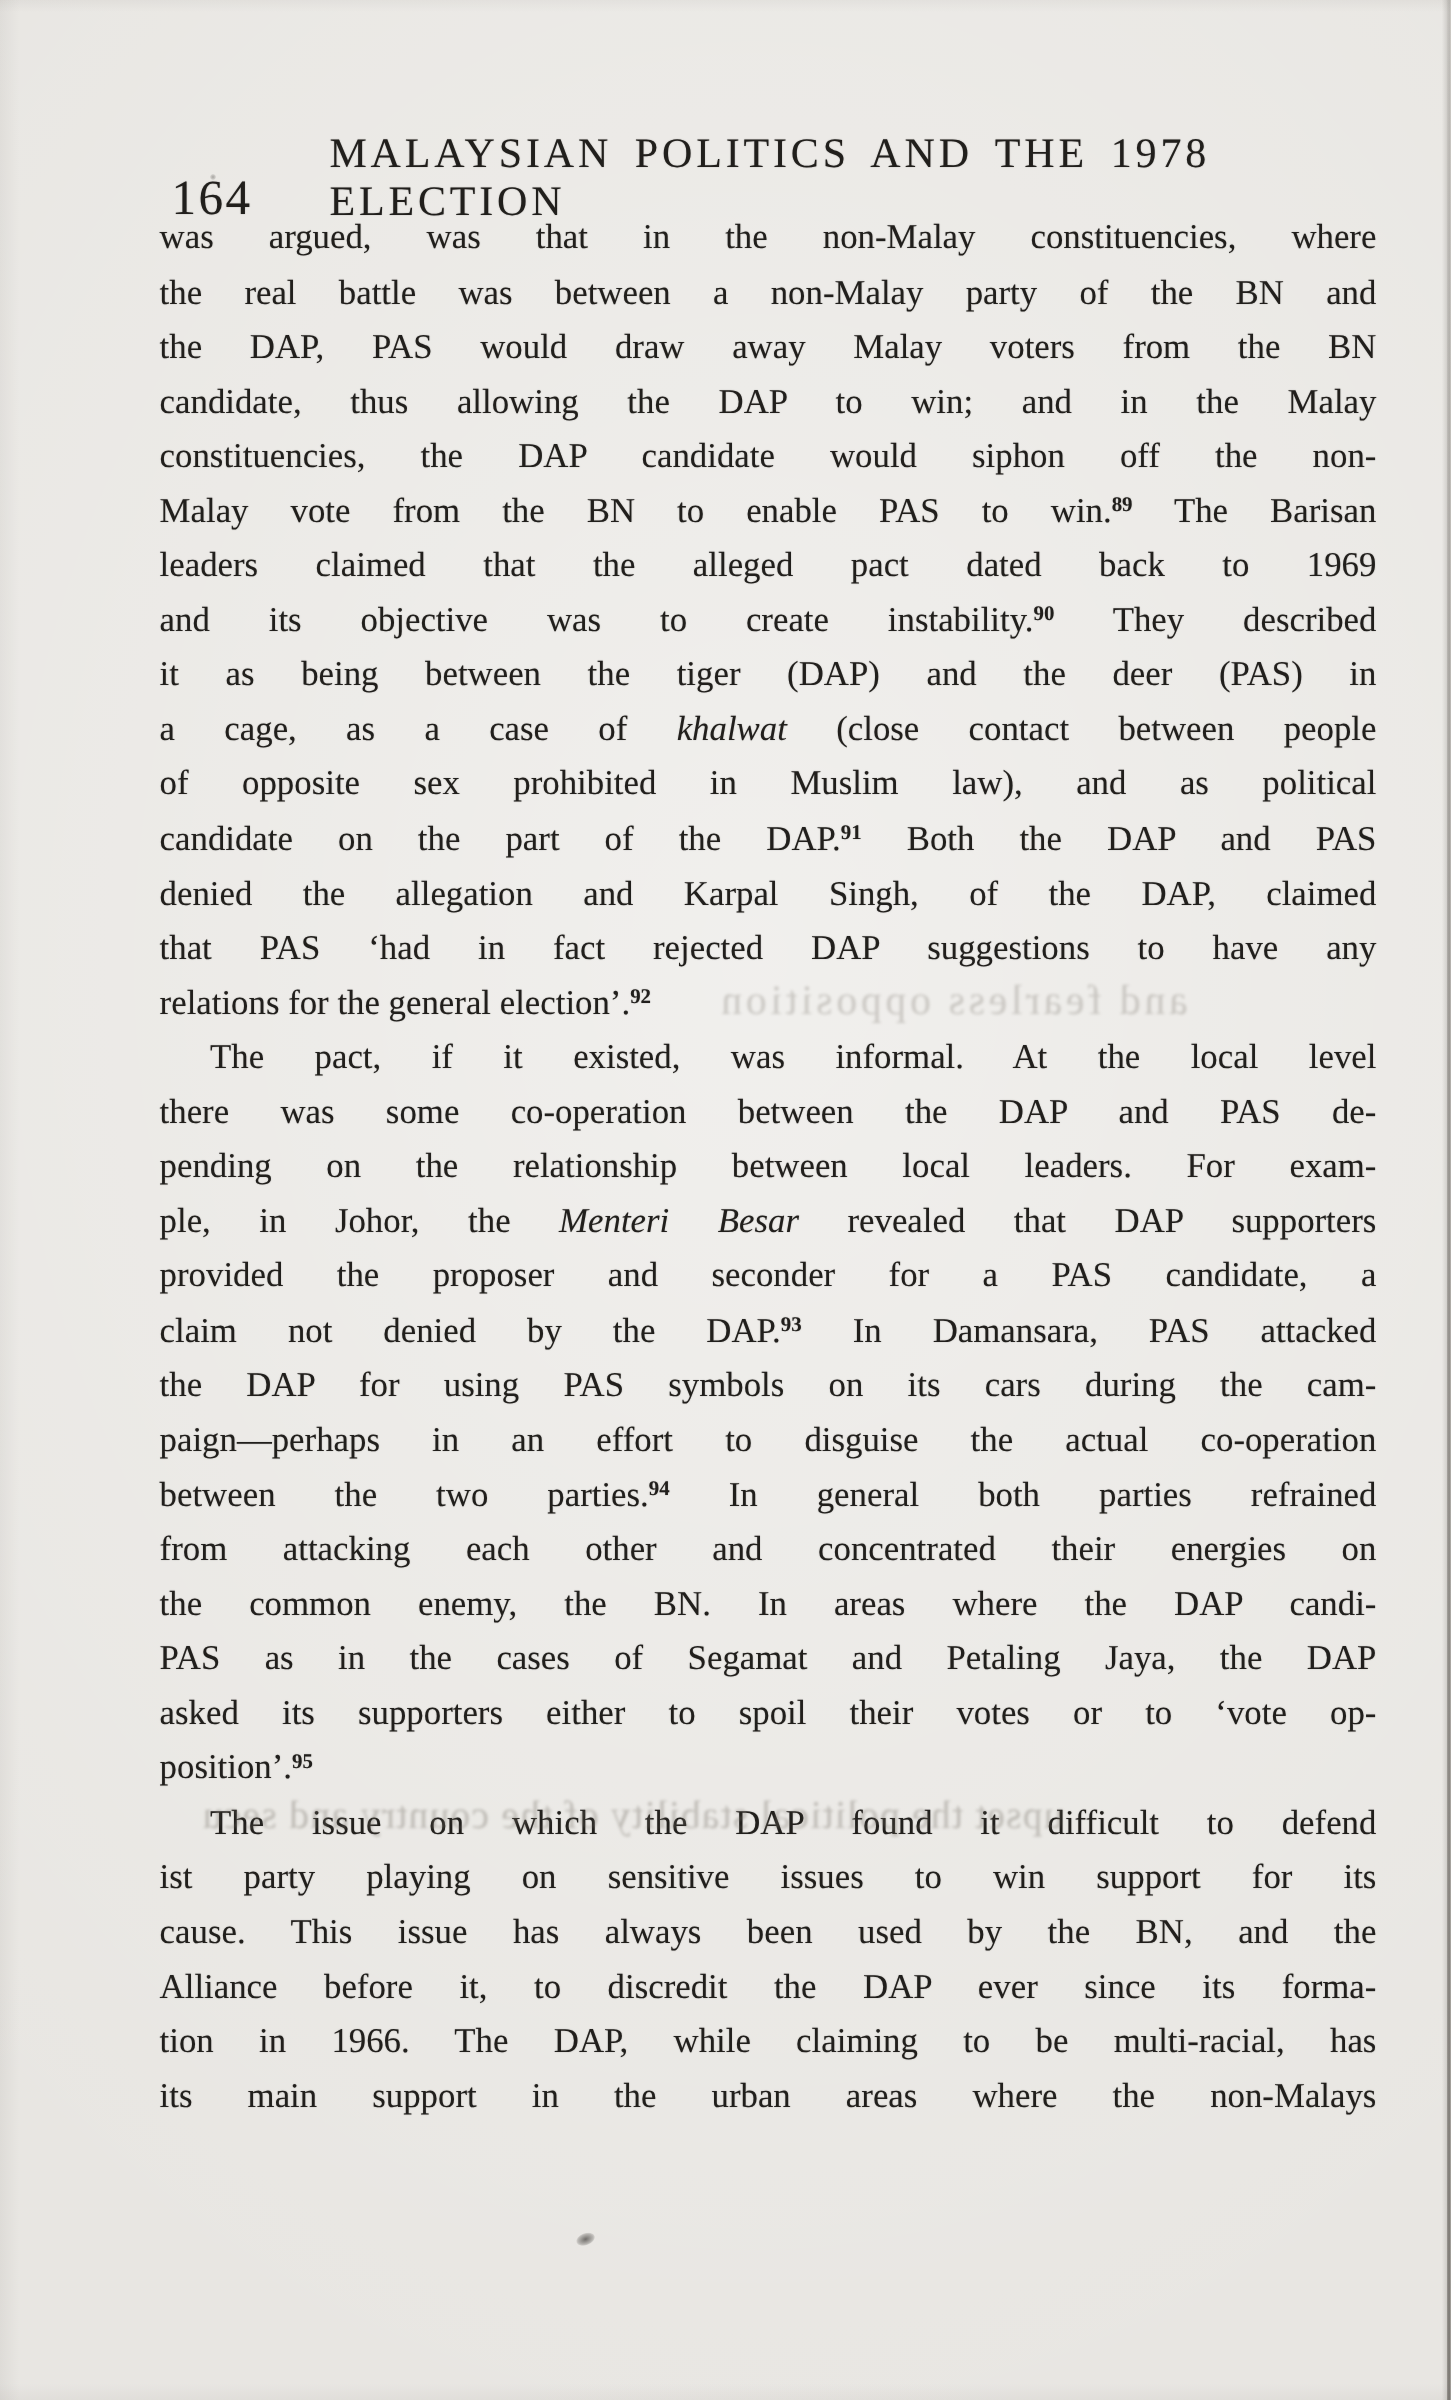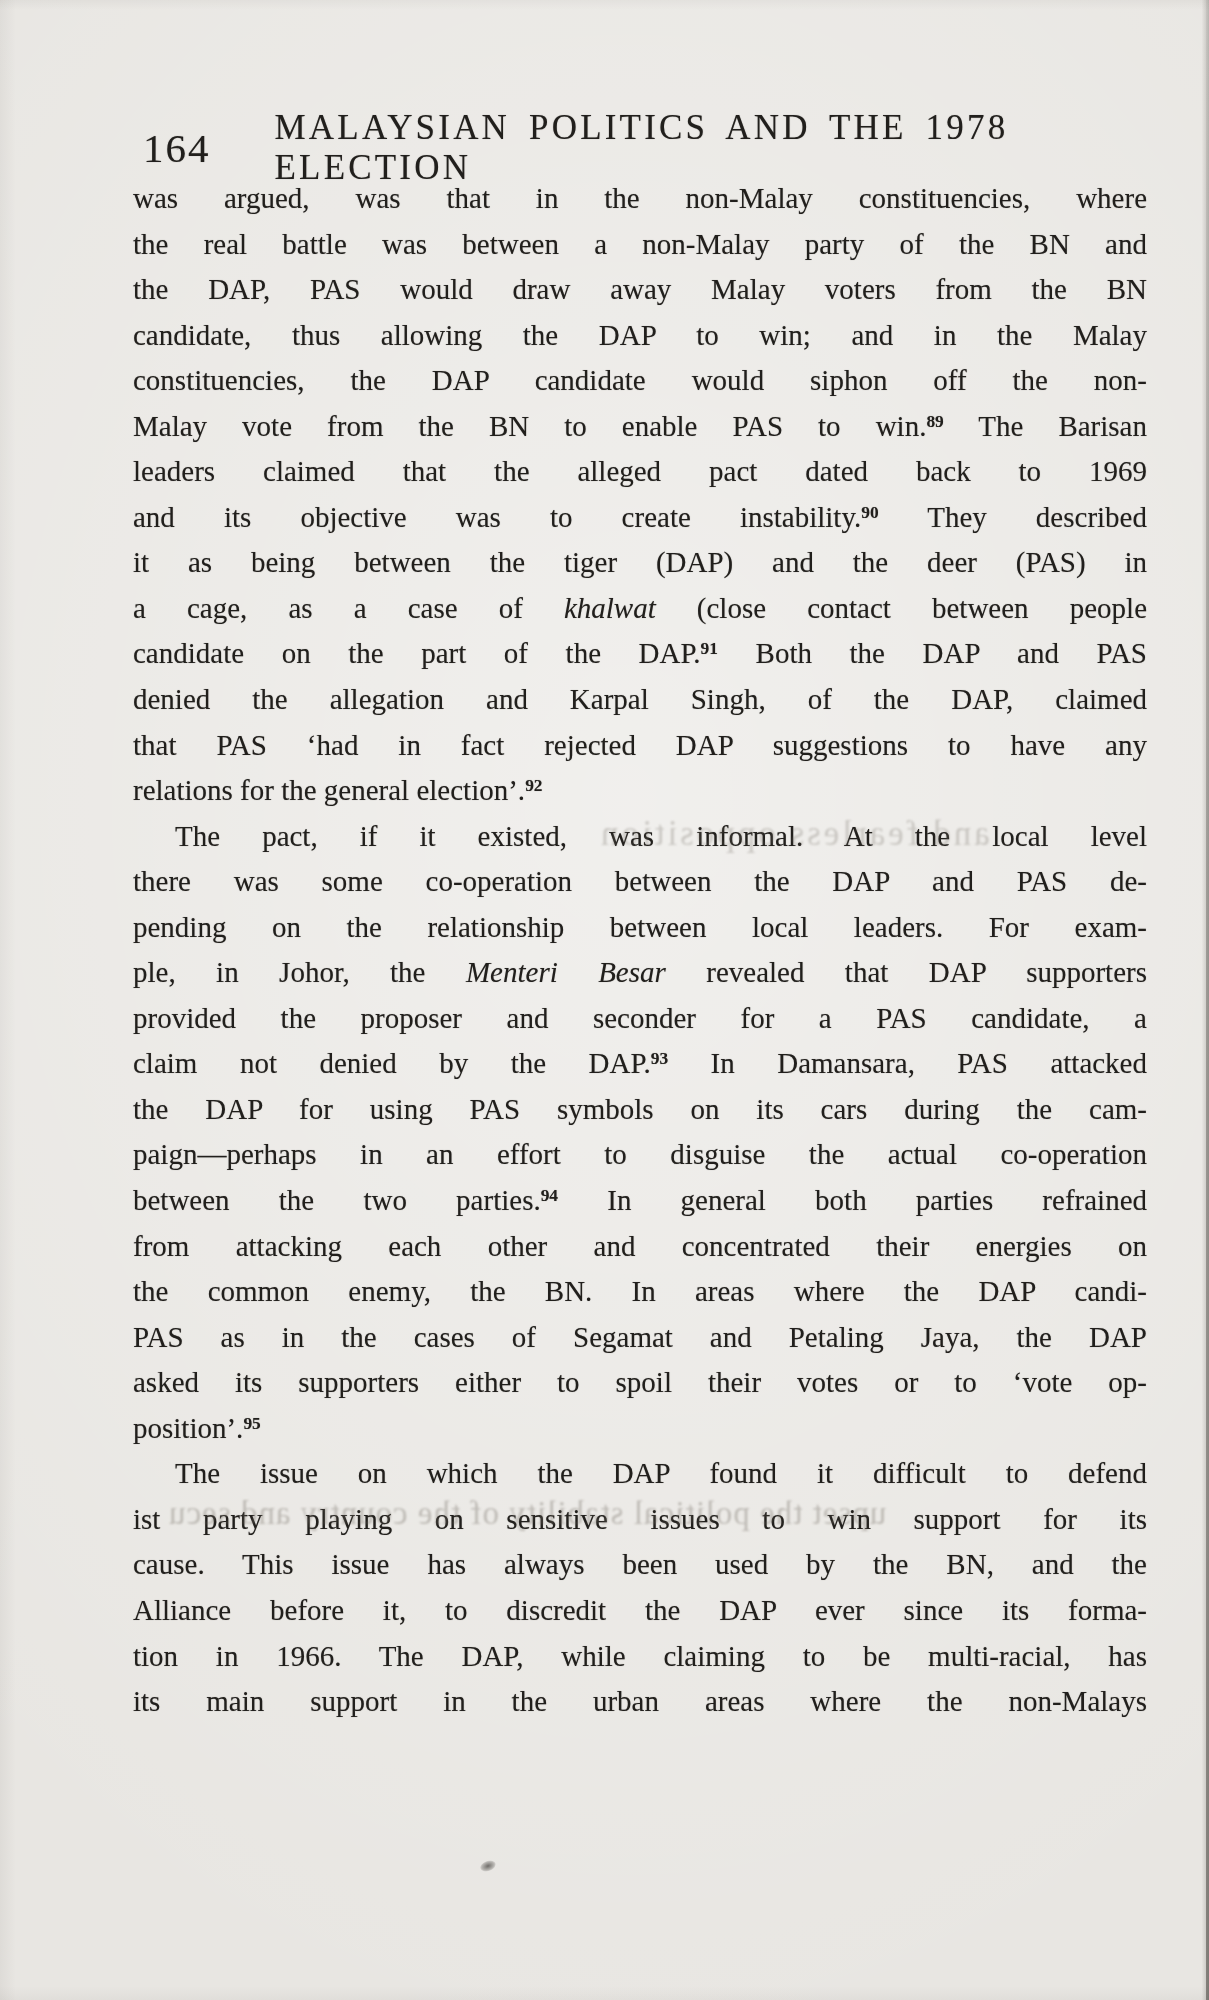--- a/index.html
+++ b/index.html
@@ -20,21 +20,21 @@
   .edge-right{
     position:absolute;top:0;bottom:0;right:0;width:10px;
     background:linear-gradient(270deg, rgba(95,90,84,0.30), rgba(95,90,84,0) 75%);
   }
   .edge-line{
     position:absolute;top:0;bottom:0;right:0;width:3px;
     background:linear-gradient(180deg, rgba(70,66,60,0.05) 0%, rgba(70,66,60,0.35) 45%, rgba(70,66,60,0.55) 100%);
   }
   .header{
     position:absolute;left:143px;top:108px;
-    display:flex;align-items:center;
+    display:flex;align-items:flex-end;
     color:#211f1c;
     text-shadow:0 0 1px rgba(33,31,28,0.40);
   }
   .pagenum{font-size:41px;letter-spacing:2px;}
   .runhead{font-size:35px;letter-spacing:3.2px;word-spacing:7px;margin-left:64px;}
   .bodytext{
     position:absolute;left:133px;top:176px;width:1014px;
     font-size:29px;line-height:45.55px;color:#211f1c;
     text-shadow:0 0 1px rgba(33,31,28,0.38);
   }
@@ -78,20 +78,21 @@
       <div class="line"><span>was argued, was that in the non-Malay constituencies, where</span></div>
       <div class="line"><span>the real battle was between a non-Malay party of the BN and</span></div>
       <div class="line"><span>the DAP, PAS would draw away Malay voters from the BN</span></div>
       <div class="line"><span>candidate, thus allowing the DAP to win; and in the Malay</span></div>
       <div class="line"><span>constituencies, the DAP candidate would siphon off the non-</span></div>
       <div class="line"><span>Malay vote from the BN to enable PAS to win.</span><span class="sup">89</span><span> The Barisan</span></div>
       <div class="line"><span>leaders claimed that the alleged pact dated back to 1969</span></div>
       <div class="line"><span>and its objective was to create instability.</span><span class="sup">90</span><span> They described</span></div>
       <div class="line"><span>it as being between the tiger (DAP) and the deer (PAS) in</span></div>
       <div class="line"><span>a cage, as a case of </span><span class="it">khalwat</span><span> (close contact between people</span></div>
+      <div class="line"><span>of opposite sex prohibited in Muslim law), and as political</span></div>
       <div class="line"><span>candidate on the part of the DAP.</span><span class="sup">91</span><span> Both the DAP and PAS</span></div>
       <div class="line"><span>denied the allegation and Karpal Singh, of the DAP, claimed</span></div>
       <div class="line"><span>that PAS ‘had in fact rejected DAP suggestions to have any</span></div>
       <div class="line rag"><span>relations for the general election’.</span><span class="sup">92</span></div>
       <div class="line ind"><span>The pact, if it existed, was informal. At the local level</span></div>
       <div class="line"><span>there was some co-operation between the DAP and PAS de-</span></div>
       <div class="line"><span>pending on the relationship between local leaders. For exam-</span></div>
       <div class="line"><span>ple, in Johor, the </span><span class="it">Menteri Besar</span><span> revealed that DAP supporters</span></div>
       <div class="line"><span>provided the proposer and seconder for a PAS candidate, a</span></div>
       <div class="line"><span>claim not denied by the DAP.</span><span class="sup">93</span><span> In Damansara, PAS attacked</span></div>

